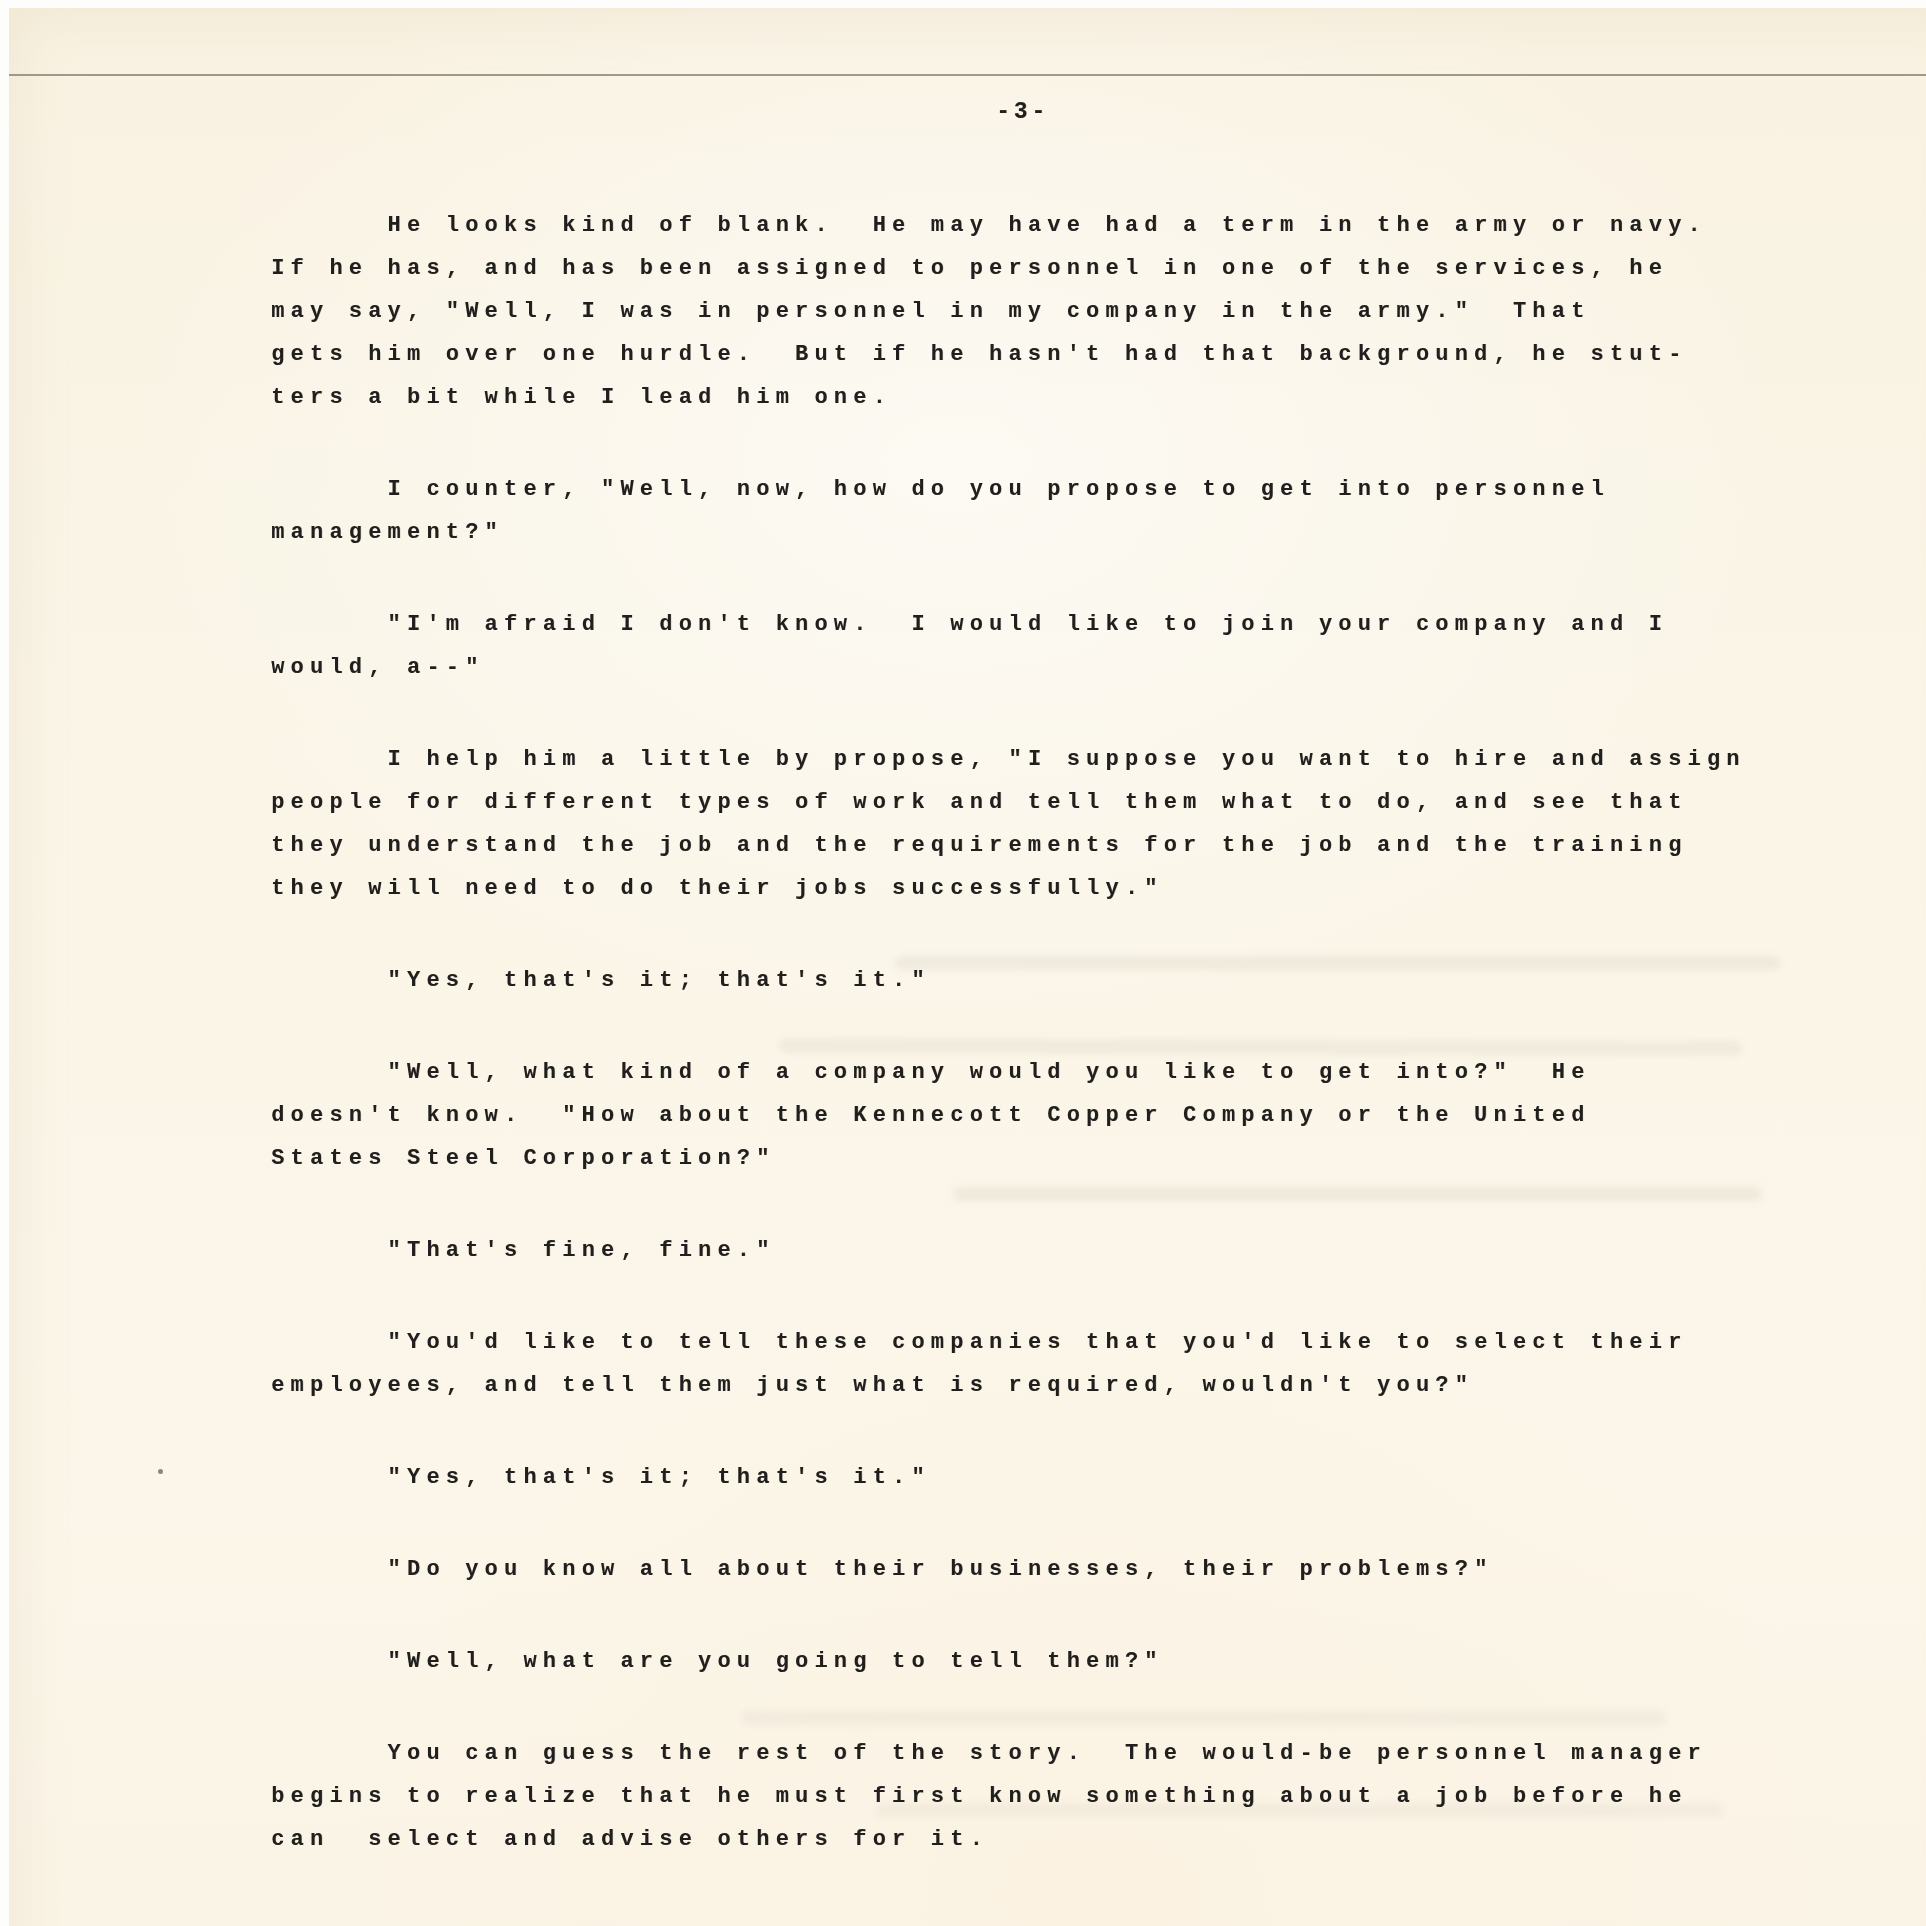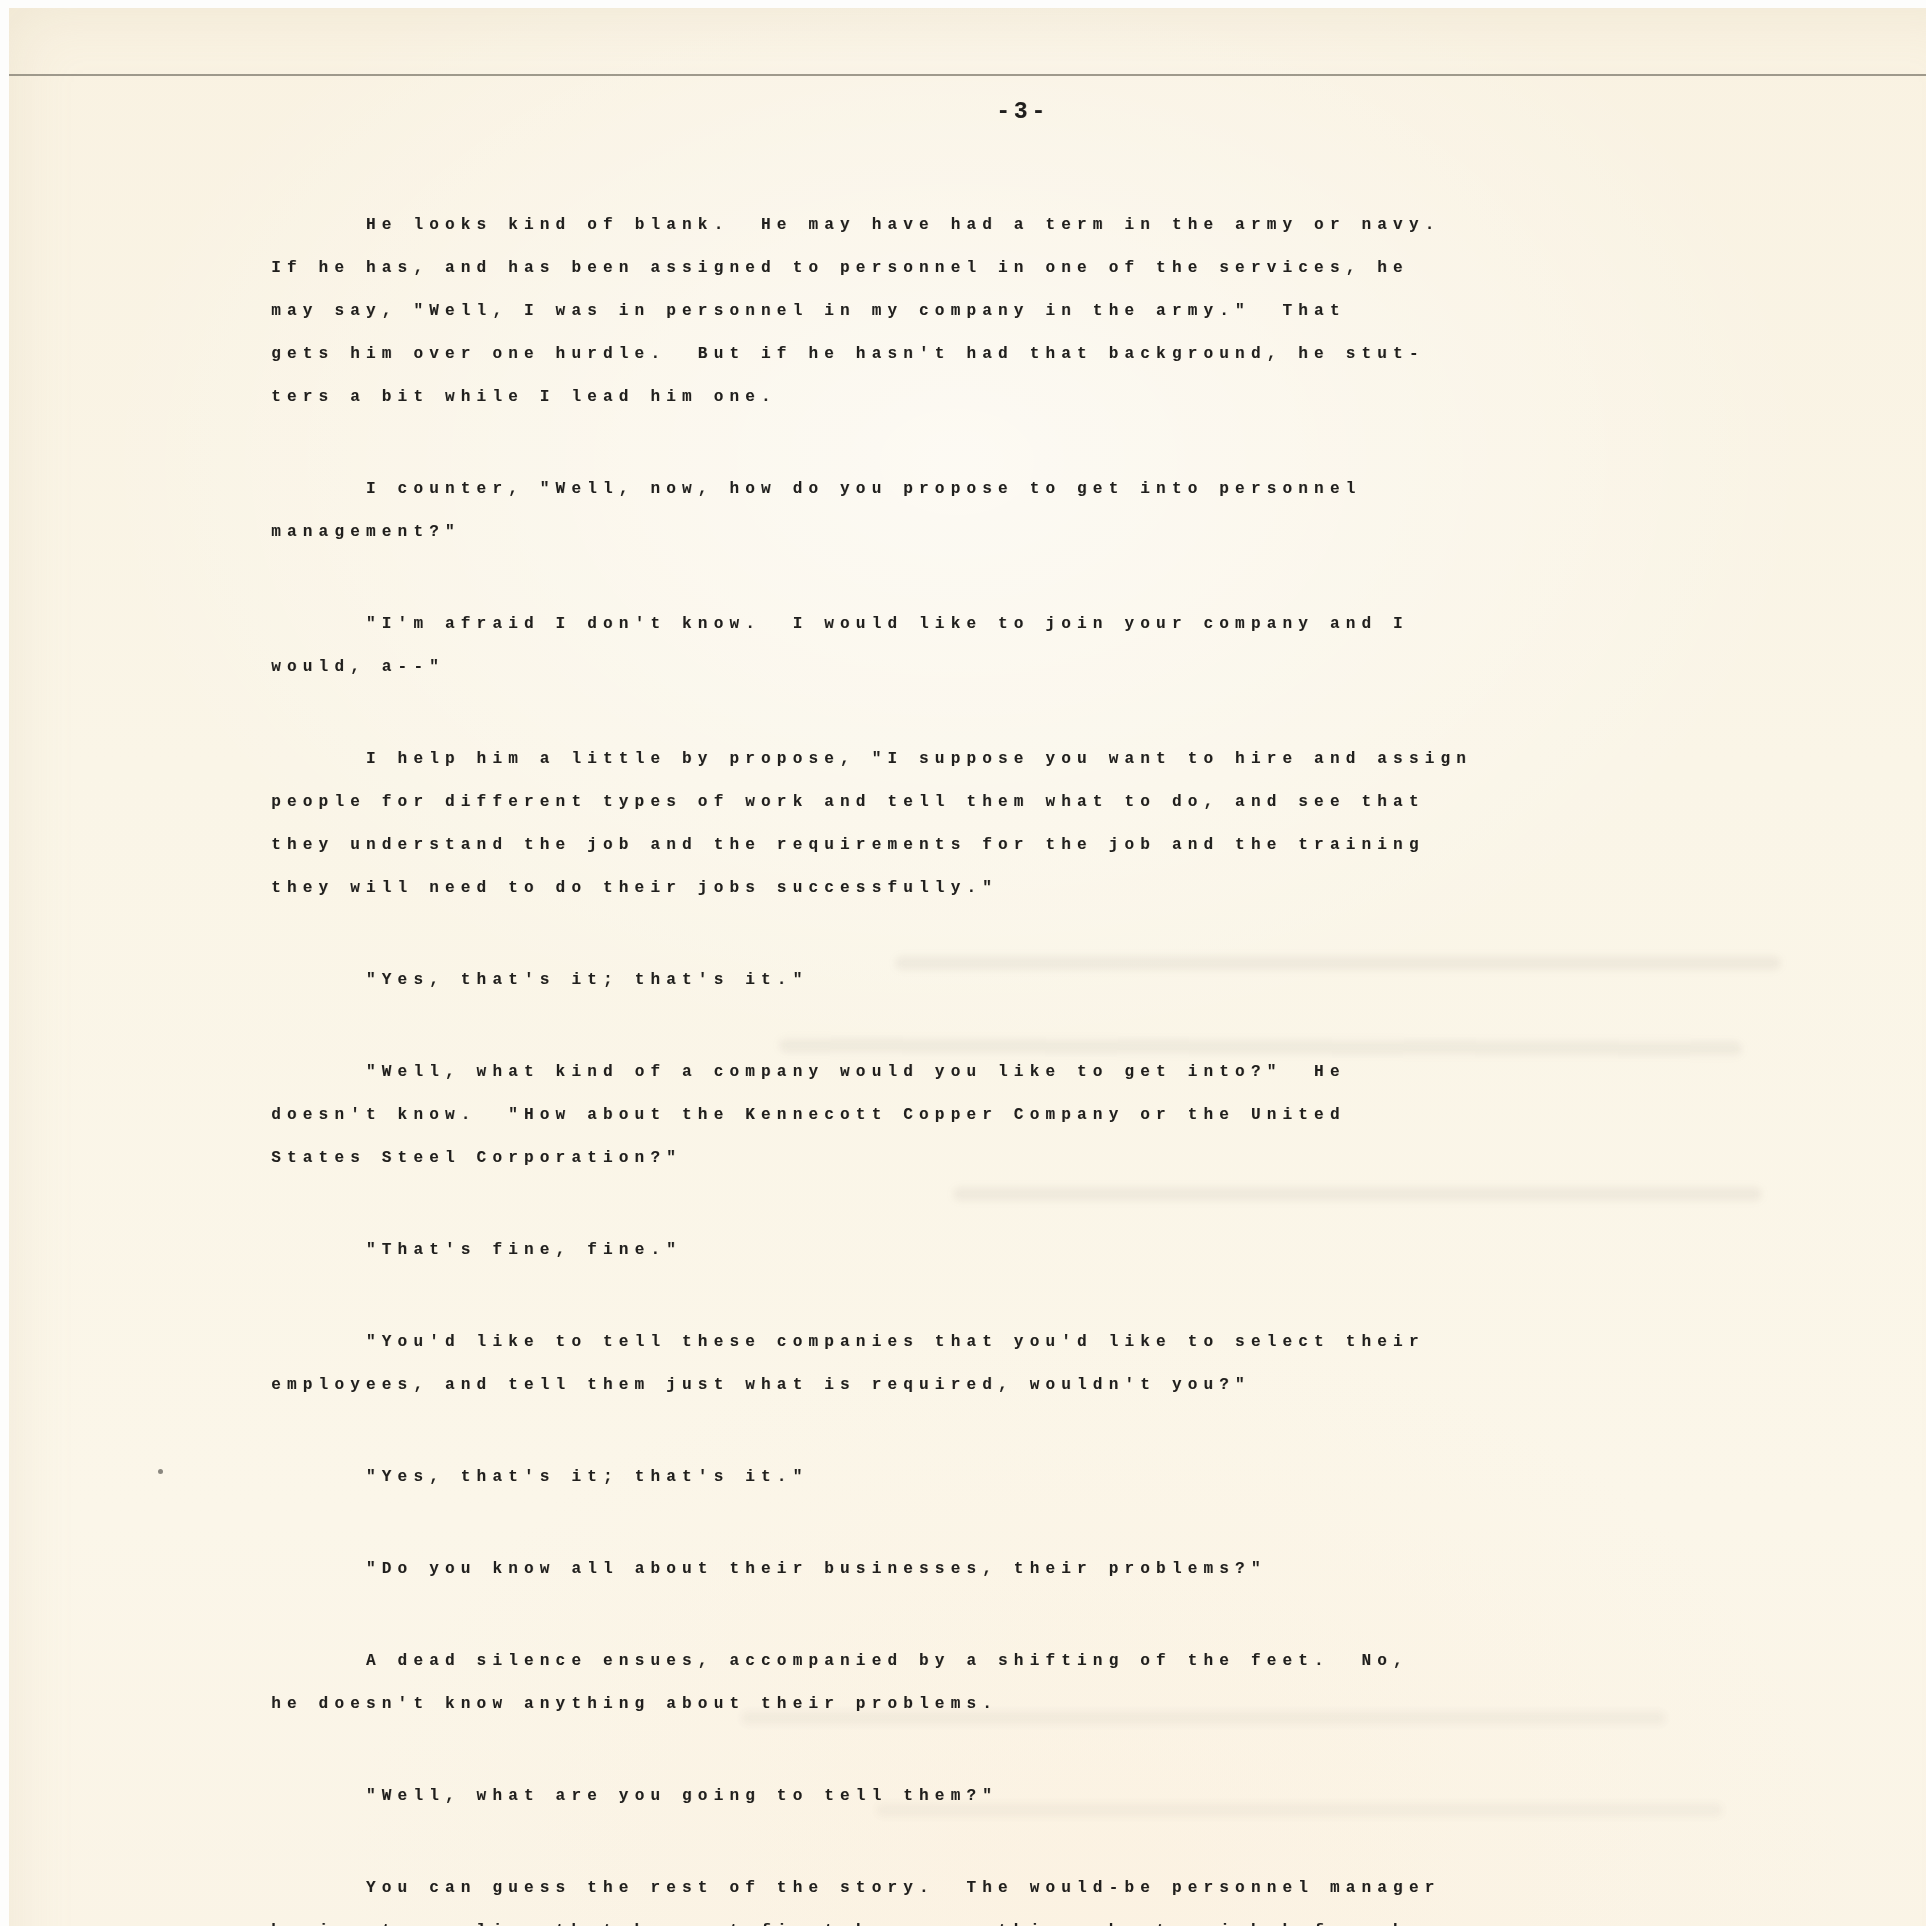--- a/index.html
+++ b/index.html
@@ -53,21 +53,21 @@
   }
   .body-text {
     position: absolute;
     left: 262px;
     top: 196px;
     width: 1564px;
   }
   .para {
     font-family: "Liberation Mono", "DejaVu Sans Mono", monospace;
     font-weight: 700;
-    font-size: 16px;
+    font-size: 22px;
     line-height: 43px;
     letter-spacing: 6.2px;
     color: #201f1d;
     white-space: pre-wrap;
     margin: 0 0 49px 0;
     text-shadow: 0.4px 0.4px 0 rgba(32,31,29,0.28);
   }
   
   .bleed {
     position: absolute;
@@ -124,22 +124,20 @@
 they will need to do their jobs successfully."</div>
       <div class="para">      "Yes, that's it; that's it."</div>
       <div class="para">      "Well, what kind of a company would you like to get into?"  He
 doesn't know.  "How about the Kennecott Copper Company or the United
 States Steel Corporation?"</div>
       <div class="para">      "That's fine, fine."</div>
       <div class="para">      "You'd like to tell these companies that you'd like to select their
 employees, and tell them just what is required, wouldn't you?"</div>
       <div class="para">      "Yes, that's it; that's it."</div>
       <div class="para">      "Do you know all about their businesses, their problems?"</div>
-      <div class="para">      A dead silence ensues, accompanied by a shifting of the feet.  No,
-he doesn't know anything about their problems.</div>
       <div class="para">      "Well, what are you going to tell them?"</div>
       <div class="para">      You can guess the rest of the story.  The would-be personnel manager
 begins to realize that he must first know something about a job before he
 can  select and advise others for it.</div>
 
     </div>
 
   </div>
 </div>
 

